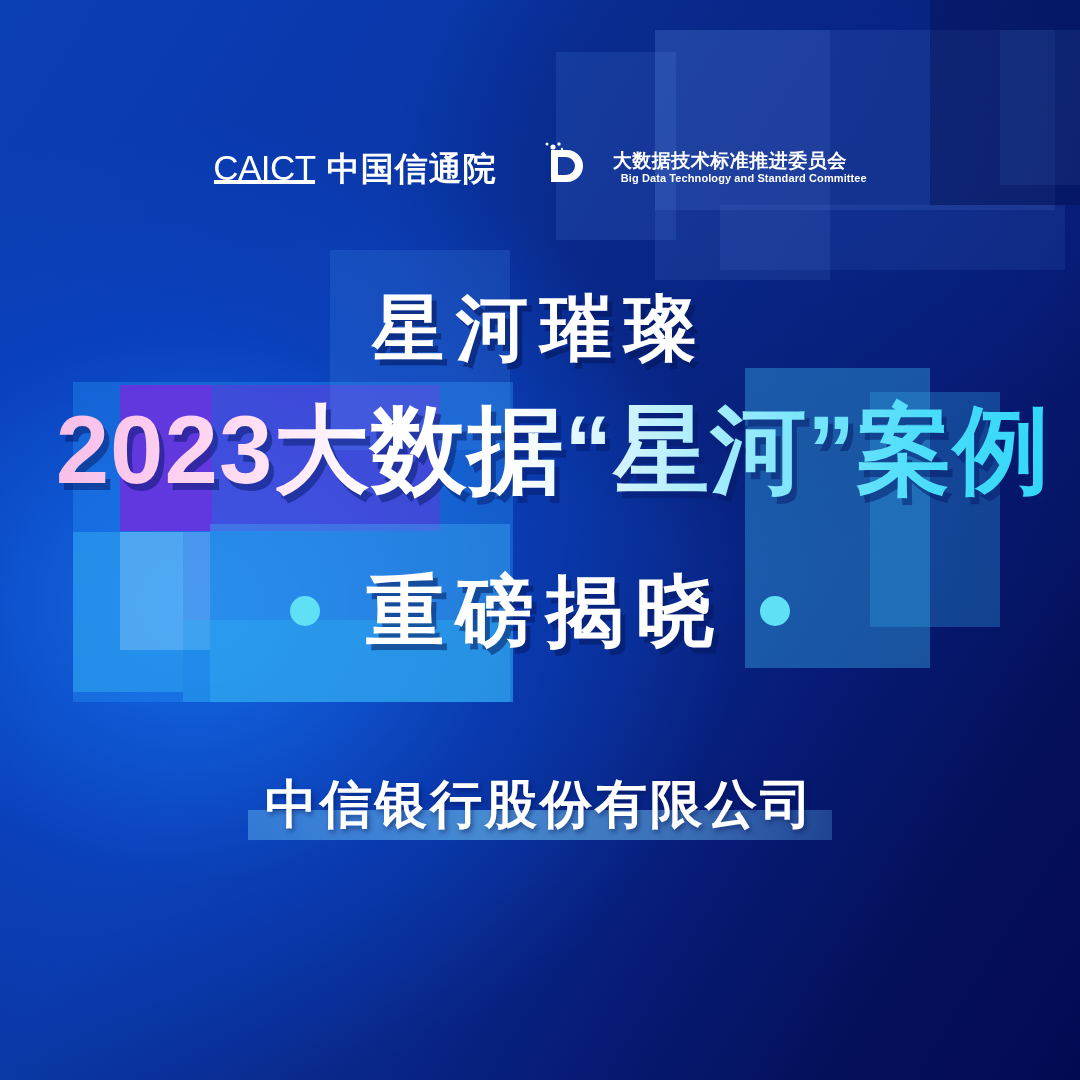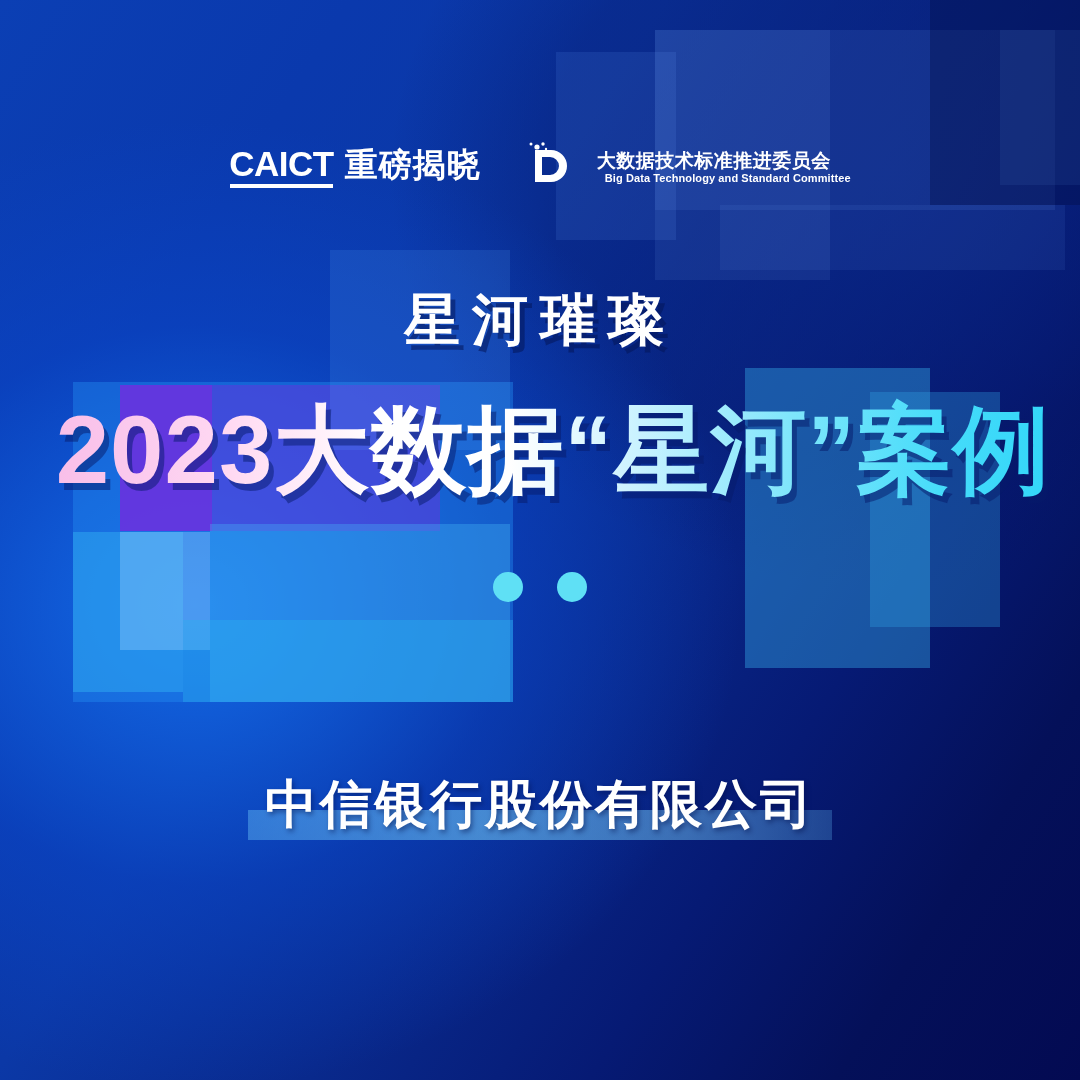--- a/index.html
+++ b/index.html
@@ -34,25 +34,24 @@
   }
   .caict {
     display: flex;
     align-items: baseline;
     gap: 11px;
   }
   .caict-mark {
     position: relative;
     color: #ffffff;
     font-size: 35px;
-    font-weight: 700;
+    font-weight: 400;
     letter-spacing: -0.5px;
     font-family: "Liberation Sans", sans-serif;
     line-height: 1;
-    padding-bottom: 8px;
   }
   .caict-mark::after {
     content: "";
     position: absolute;
     left: 1px; right: 1px; bottom: 1px;
     height: 4px;
     background: #ffffff;
   }
   .caict-cn {
     color: #ffffff;
@@ -82,21 +81,21 @@
     line-height: 1;
     padding-left: 8px;
   }
 
   
   .line1 {
     position: absolute;
     left: 0; top: 292px;
     width: 1080px;
     text-align: center;
-    font-size: 56px;
+    font-size: 72px;
     font-weight: 900;
     letter-spacing: 12px;
     color: #ffffff;
     text-shadow: 5px 6px 0 rgba(4,22,90,0.55);
     line-height: 1;
     white-space: nowrap;
   }
   .line2 {
     position: absolute;
     left: 13px; top: 398px;
@@ -201,21 +200,21 @@
       <div class="blk" style="left: 870px; top: 392px; width: 130px; height: 235px; background: rgba(50, 165, 230, 0.32);"></div>
       <div class="blk" style="left: 330px; top: 250px; width: 180px; height: 200px; background: rgba(90, 170, 250, 0.16);"></div>
       <div class="blk" style="left: 930px; top: 0px; width: 150px; height: 205px; background: rgba(3, 12, 70, 0.38);"></div>
       <div class="blk" style="left: 1000px; top: 30px; width: 80px; height: 155px; background: rgba(120, 175, 255, 0.08);"></div>
     </div>
 
   <div class="logo-row">
 
     <div class="caict">
       <span class="caict-mark">CAICT</span>
-      <span class="caict-cn">重磅揭晓</span>
+      <span class="caict-cn">中国信通院</span>
     </div>
 
     <div class="bdtsc">
       <span style="display:block;">
         <svg width="44" height="50" viewBox="0 0 44 50" aria-hidden="true">
           <path d="M10 10 H26 A15 15 0 0 1 26 42 H10 Z M17 17 V35 H25 A9 9 0 0 0 25 17 Z" fill="#ffffff"></path>
           <rect x="10" y="10" width="7" height="32" fill="#ffffff"></rect>
           <circle cx="12" cy="7" r="2.6" fill="#ffffff"></circle>
           <circle cx="18" cy="4" r="1.7" fill="#ffffff"></circle>
           <circle cx="6" cy="4" r="1.5" fill="#ffffff"></circle>
@@ -229,20 +228,21 @@
     </div>
 
   </div>
 
   <div class="line1">星河璀璨</div>
 
   <div class="line2">2023大数据“星河”案例</div>
 
   <div class="line3wrap">
     <span class="dot"></span>
+    <span class="line3">重磅揭晓</span>
     <span class="dot"></span>
   </div>
 
   <div class="winner" id="winner1">
     <span class="band"></span>
     <span class="txt">中信银行股份有限公司</span>
   </div>
 
 
 </div>

